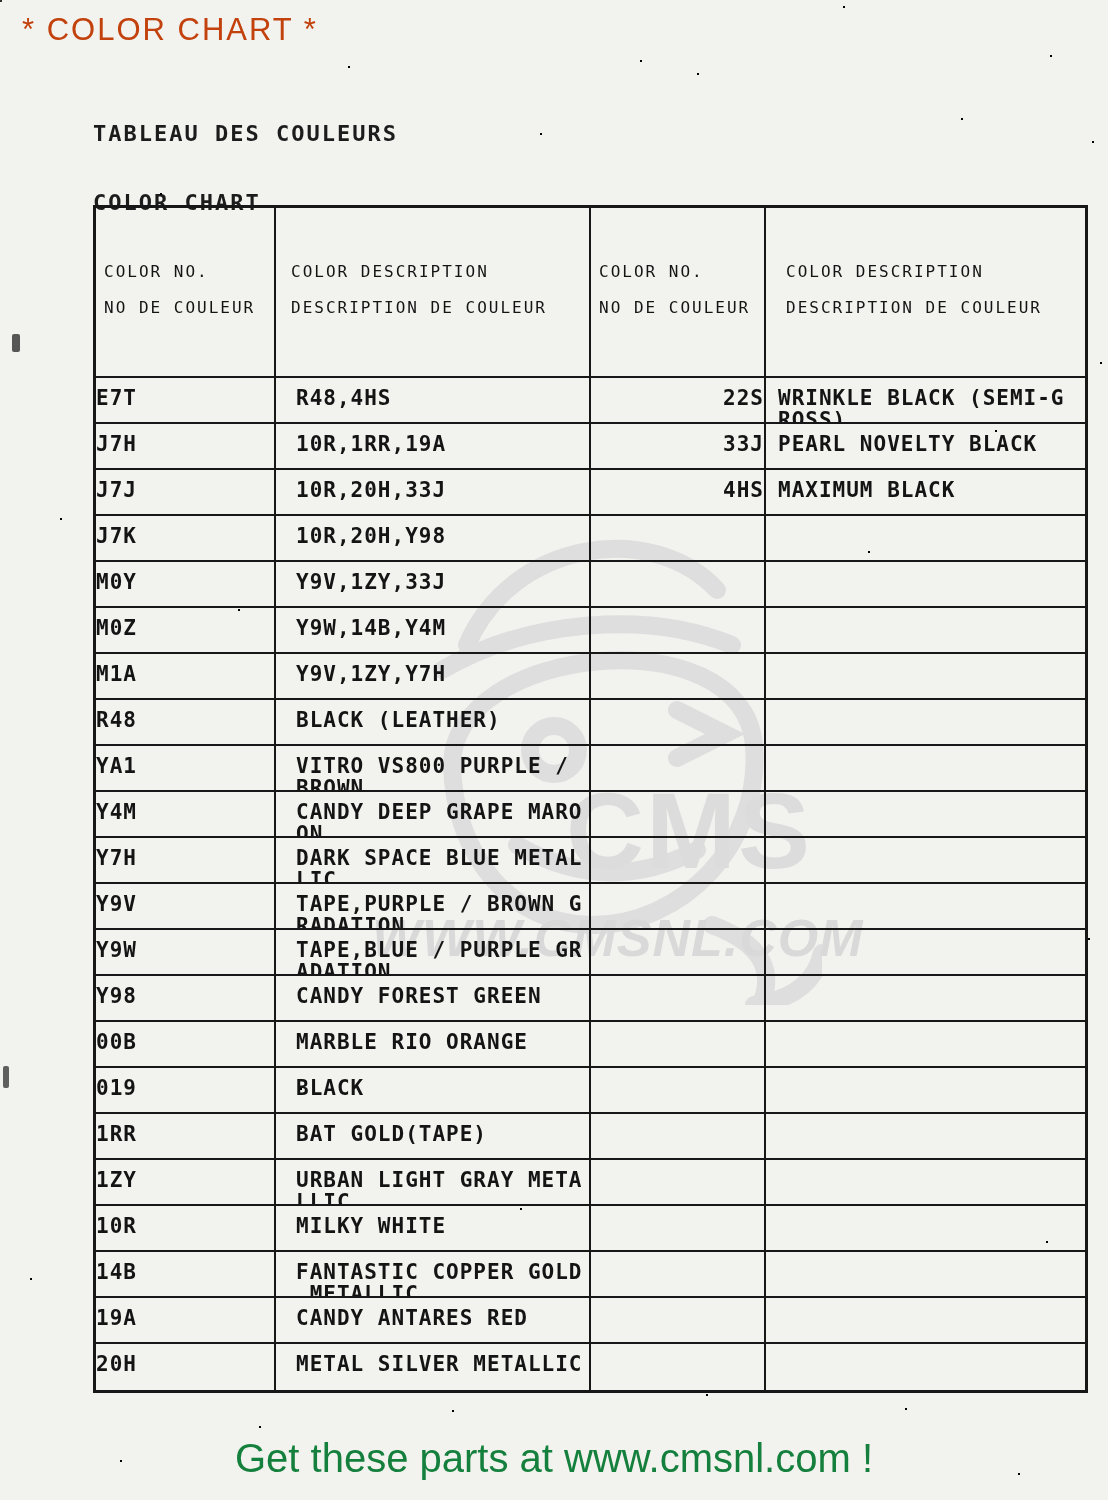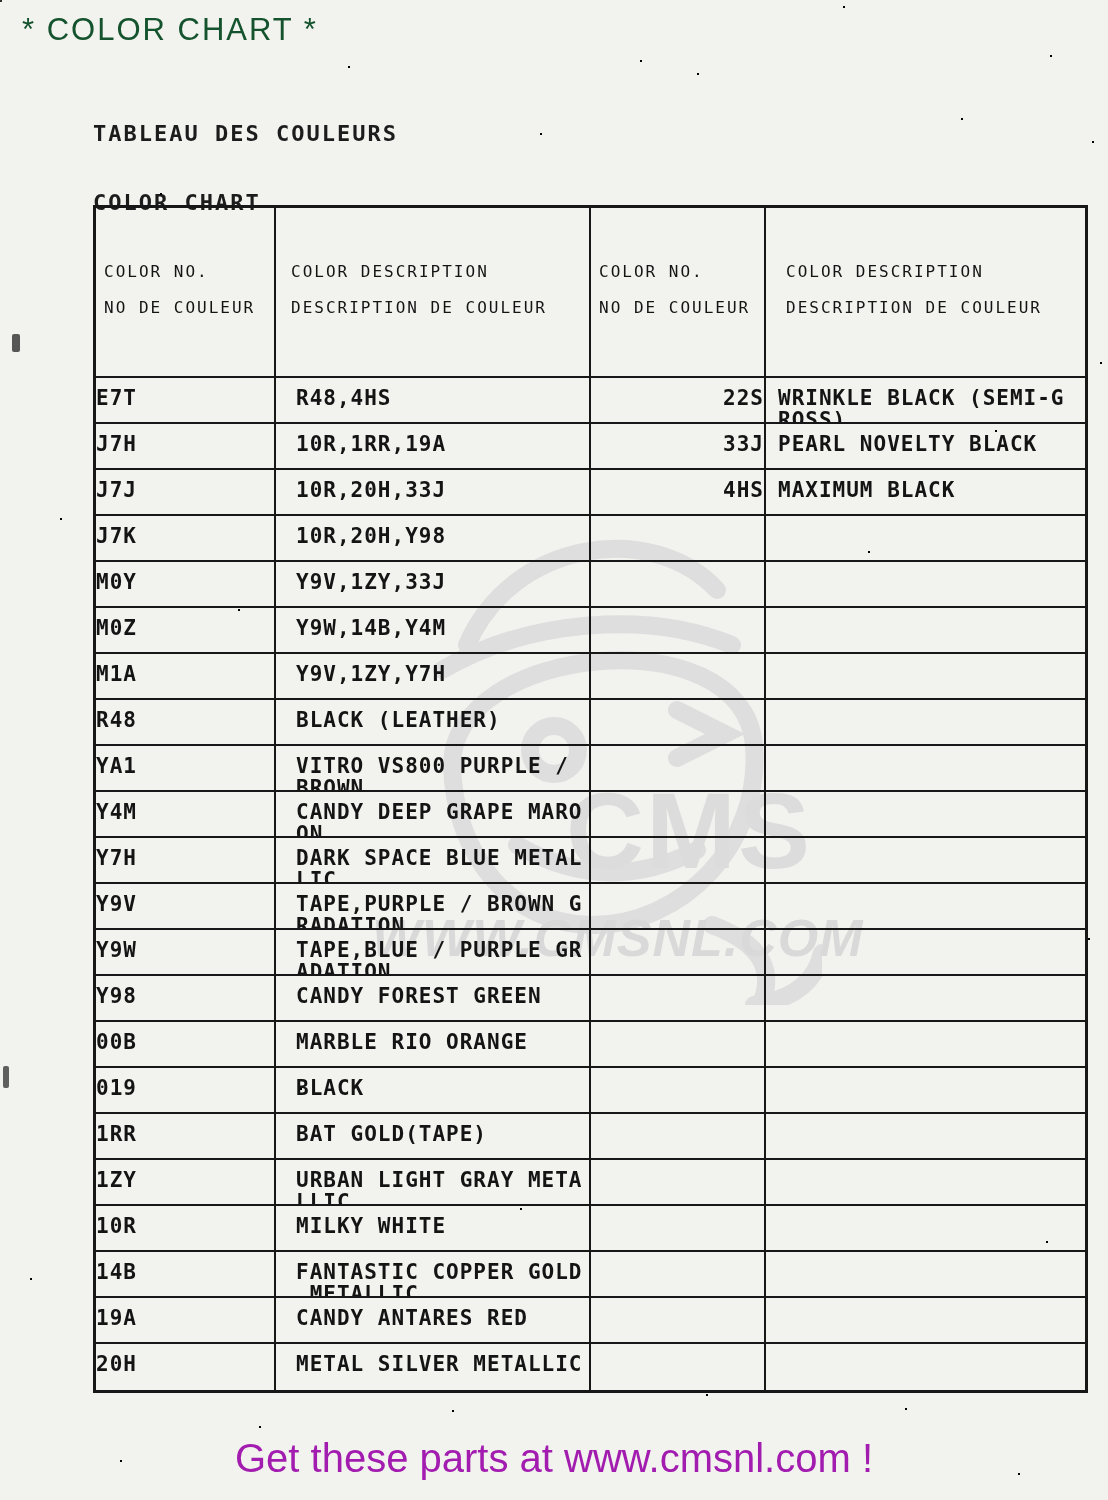--- a/index.html
+++ b/index.html
@@ -9,21 +9,21 @@
     font-family:"DejaVu Sans Mono", monospace;
     position:relative;
     overflow:hidden;
   }
   .page{position:absolute;inset:0;}
 
   
   .page-header{
     position:absolute;left:22px;top:12px;
     font-family:"Liberation Sans", sans-serif;
-    font-size:31px;color:#14532d;letter-spacing:2px;
+    font-size:31px;color:#c2410c;letter-spacing:2px;
   }
 
   
   .doc-title{
     position:absolute;left:93px;top:76px;
     font-size:22px;font-weight:bold;color:#1c1c1c;
     letter-spacing:2px;line-height:23px;white-space:pre;
   }
 
   
@@ -79,21 +79,21 @@
   .cell.c0{text-align:left;}
   .cell.c1{padding-left:20px;padding-right:4px;}
   .cell.c2{text-align:right;}
   .cell.c3{padding-left:20px;padding-right:4px;}
 
   
   .footer{
     position:absolute;left:0;top:1436px;width:100%;
     text-align:center;
     font-family:"Liberation Sans", sans-serif;
-    font-size:40px;color:#a21caf;
+    font-size:40px;color:#15803d;
     cursor:pointer;
   }
 
   
   .noise{
     position:absolute;left:0;top:0;width:2px;height:2px;background:#2e2e2e;
     box-shadow:
       843px 6px, 1050px 55px, 697px 73px, 348px 66px, 540px 133px,
       961px 118px, 1092px 141px, 160px 193px, 1100px 362px, 868px 551px,
       238px 609px, 1046px 1241px, 259px 1426px, 452px 1410px, 706px 1394px,

